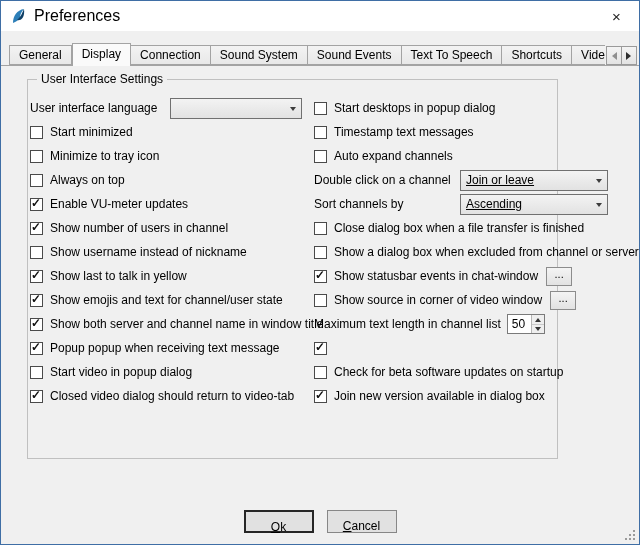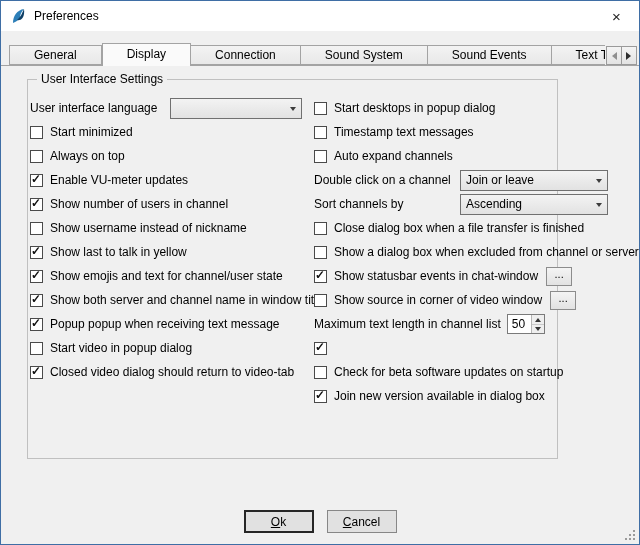--- a/index.html
+++ b/index.html
@@ -5,26 +5,26 @@
   html,body { margin:0; padding:0; background:#888; }
   * { box-sizing:border-box; }
   .window {
     position:relative; width:640px; height:545px;
     background:#f0f0f0; border:1px solid #3f6ea5; overflow:hidden;
     font-family:"Liberation Sans", sans-serif; font-size:12px; color:#000;
   }
   
   .titlebar { position:absolute; top:0; left:0; right:0; height:30px; background:#fff; display:flex; align-items:center; padding-left:8px; }
   .app-icon { width:18px; height:18px; display:inline-flex; }
-  .titlebar .title { margin-left:7px; flex:1; font-size:12px; }
+  .titlebar .title { margin-left:7px; flex:1; font-size:16px; }
   .close-btn { width:45px; height:30px; display:flex; align-items:center; justify-content:center; font-size:15px; color:#222; cursor:default; }
   
   .tab-line { position:absolute; top:64px; left:0; right:0; height:1px; background:#a3a3a3; z-index:0; }
   .tabs { position:absolute; top:42px; left:8px; right:34px; height:23px; display:flex; align-items:flex-end; overflow:hidden; z-index:1; white-space:nowrap; }
-  .tab { height:20px; line-height:19px; padding:0 24px; margin-bottom:1px; background:linear-gradient(#f3f3f3,#e8e8e8);
+  .tab { height:20px; line-height:19px; padding:0 9px; margin-bottom:1px; background:linear-gradient(#f3f3f3,#e8e8e8);
          border:1px solid #a3a3a3; border-left:none; position:relative; flex:0 0 auto; }
   .tab:first-child { border-left:1px solid #a3a3a3; }
   .tab.selected { height:23px; line-height:21px; margin-bottom:0; background:#fafafa; border-left:1px solid #a3a3a3; border-bottom:none; z-index:2; }
   .tab-scroll { position:absolute; top:45px; right:2px; height:19px; display:flex; z-index:3; }
   .tsb { width:16px; height:19px; border:1px solid #9a9a9a; background:linear-gradient(#f4f4f4,#e3e3e3); display:inline-flex; align-items:center; justify-content:center; }
   .tsb + .tsb { margin-left:-1px; }
   .tri { width:0; height:0; display:inline-block; }
   .tri-left  { border:4px solid transparent; border-right:5px solid #8f8f8f; margin-left:-3px; }
   .tri-right { border:4px solid transparent; border-left:5px solid #2e2e2e; margin-right:-3px; }
   .tri-up    { border:3px solid transparent; border-bottom:4px solid #333; margin-bottom:2px; }
@@ -38,35 +38,35 @@
   .row { height:24px; display:flex; align-items:center; }
   .between { justify-content:space-between; }
   .lbl { white-space:nowrap; }
   
   .checkbox { width:13px; height:13px; flex:0 0 13px; border:1px solid #4a4a4a; background:#fff; margin-right:7px; position:relative; }
   .checked .checkbox::after, .checkbox.checked::after {
     content:"✓"; position:absolute; left:0px; top:-2px; font-size:12px; line-height:13px; font-weight:bold; color:#101010;
   }
   
   .combo { height:21px; border:1px solid #707070; background:linear-gradient(#f3f3f3,#e2e2e2); display:inline-flex; align-items:center; padding:0 5px; flex:0 0 auto; }
-  .w132 { width:132px; } .w148 { width:148px; }
+  .w132 { width:132px; } .w148 { width:148px;text-decoration:underline; }
   .combo-text { flex:1; overflow:hidden; white-space:nowrap; }
   .combo-arrow { width:0; height:0; border:3.5px solid transparent; border-top:4.5px solid #3c3c3c; margin-top:4px; margin-left:4px; }
   
   .dots-btn { min-width:26px; height:19px; margin-left:8px; border:1px solid #8c8c8c; background:linear-gradient(#f4f4f4,#e2e2e2);
               font-family:inherit; font-size:11px; line-height:10px; padding:0 4px 4px; }
   
   .spin { width:38px; height:20px; border:1px solid #7a7a7a; background:#fff; display:inline-flex; margin-left:6px; }
   .spin-value { flex:1; padding:2px 0 0 4px; font-size:12px; }
   .spin-btns { width:13px; border-left:1px solid #b5b5b5; display:flex; flex-direction:column; background:#eee; }
   .spin-up, .spin-down { flex:1; display:flex; align-items:center; justify-content:center; }
   .spin-up { border-bottom:1px solid #c9c9c9; }
   
   .footer { position:absolute; top:509px; left:0; right:0; display:flex; justify-content:center; gap:13px; }
-  .btn { min-width:70px; height:23px; background:#e1e1e1; border:1px solid #878787; font-family:inherit; font-size:12px; padding:2px 12px; }
+  .btn { min-width:70px; height:23px; background:#e1e1e1; border:1px solid #878787; font-family:inherit; font-size:12px; padding:8px 12px; }
   .btn.default { border:2px solid #262626; }
   .btn-label { display:block; }
   .btn-label::first-letter { text-decoration:underline; }
   
   .grip { position:absolute; right:3px; bottom:3px; width:12px; height:12px; }
   .grip::before { content:""; position:absolute; right:1px; bottom:1px; width:2px; height:2px; background:#9a9a9a;
     box-shadow:-4px 0 #9a9a9a, -8px 0 #9a9a9a, 0 -4px #9a9a9a, -4px -4px #9a9a9a, 0 -8px #9a9a9a; }
 </style>
 </head>
 <body>
@@ -130,20 +130,24 @@
         <span class="lbl">User interface language</span>
         <span class="combo w132">
           <span class="combo-text"></span>
           <span class="combo-arrow"></span>
         </span>
       </div>
       <div>
           <div class="row">
     <span class="checkbox"></span>
     <span class="lbl">Start minimized</span>
+  </div>
+          <div class="row">
+    <span class="checkbox"></span>
+    <span class="lbl">Minimize to tray icon</span>
   </div>
           <div class="row">
     <span class="checkbox"></span>
     <span class="lbl">Always on top</span>
   </div>
           <div class="row checked">
     <span class="checkbox"></span>
     <span class="lbl">Enable VU-meter updates</span>
   </div>
           <div class="row checked">

